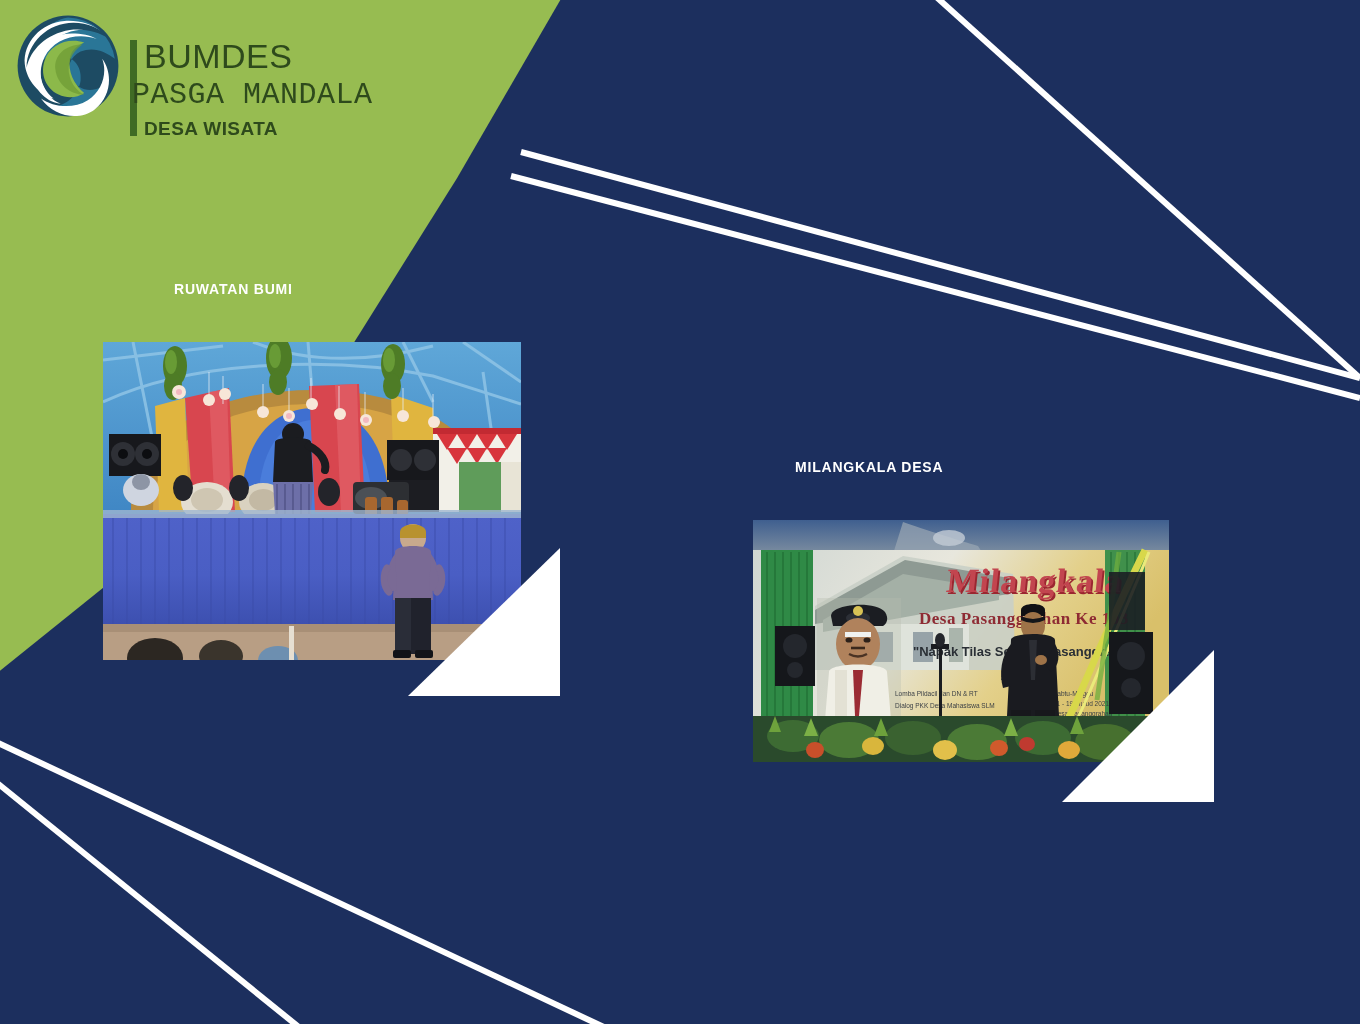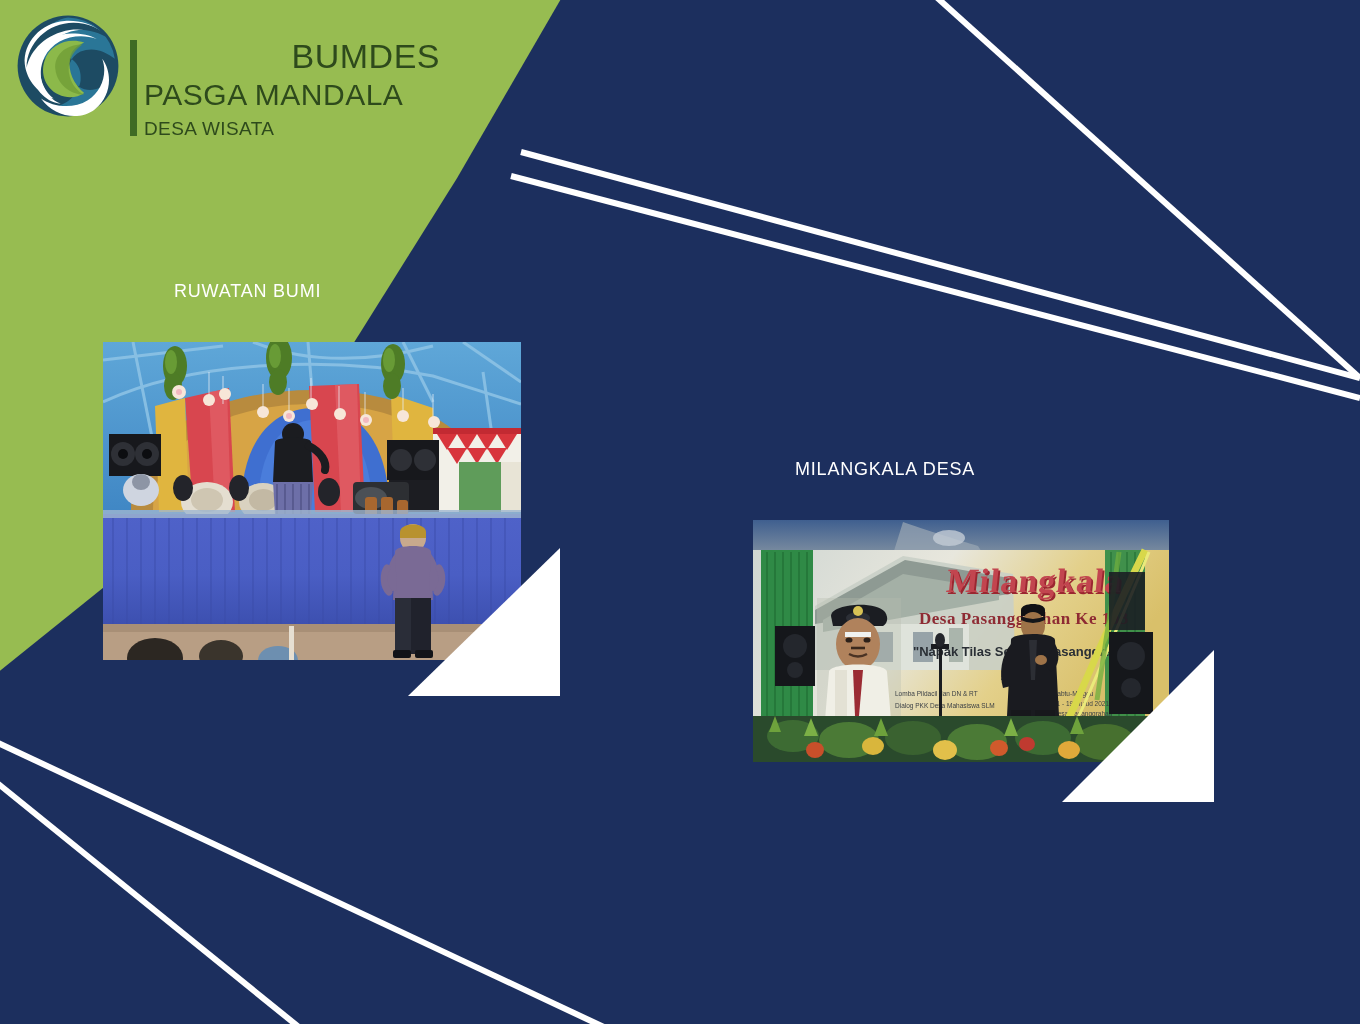--- a/index.html
+++ b/index.html
@@ -63,47 +63,47 @@
     height: 96px;
     background: #3f6b24;
   }
   .brand-line1 {
     font-size: 34px;
     line-height: 40px;
     color: #2e4a1c;
     letter-spacing: 0.5px;
     padding-left: 14px;
     white-space: nowrap;
-    text-align: right;
   }
   .brand-line2 {
     font-size: 30px;
     line-height: 38px;
     color: #2e4a1c;
     letter-spacing: 0.5px;
-    padding-left: 14px;
+    padding-left: 2px;
     white-space: nowrap;
+    font-family: Liberation Mono, monospace;
   }
   .brand-sub {
     font-size: 19px;
     line-height: 24px;
     color: #2e4a1c;
-    font-weight: normal;
+    font-weight: bold;
     letter-spacing: 0.4px;
     padding-left: 14px;
     margin-top: 3px;
     white-space: nowrap;
   }
 
   
   .caption {
     position: absolute;
     color: #ffffff;
-    font-size: 18px;
-    font-weight: normal;
+    font-size: 14px;
+    font-weight: bold;
     letter-spacing: 0.8px;
     white-space: nowrap;
   }
   #caption-ruwatan { left: 174px; top: 281px; }
   #caption-milangkala { left: 795px; top: 459px; }
 
   
   .photo {
     position: absolute;
     overflow: hidden;

